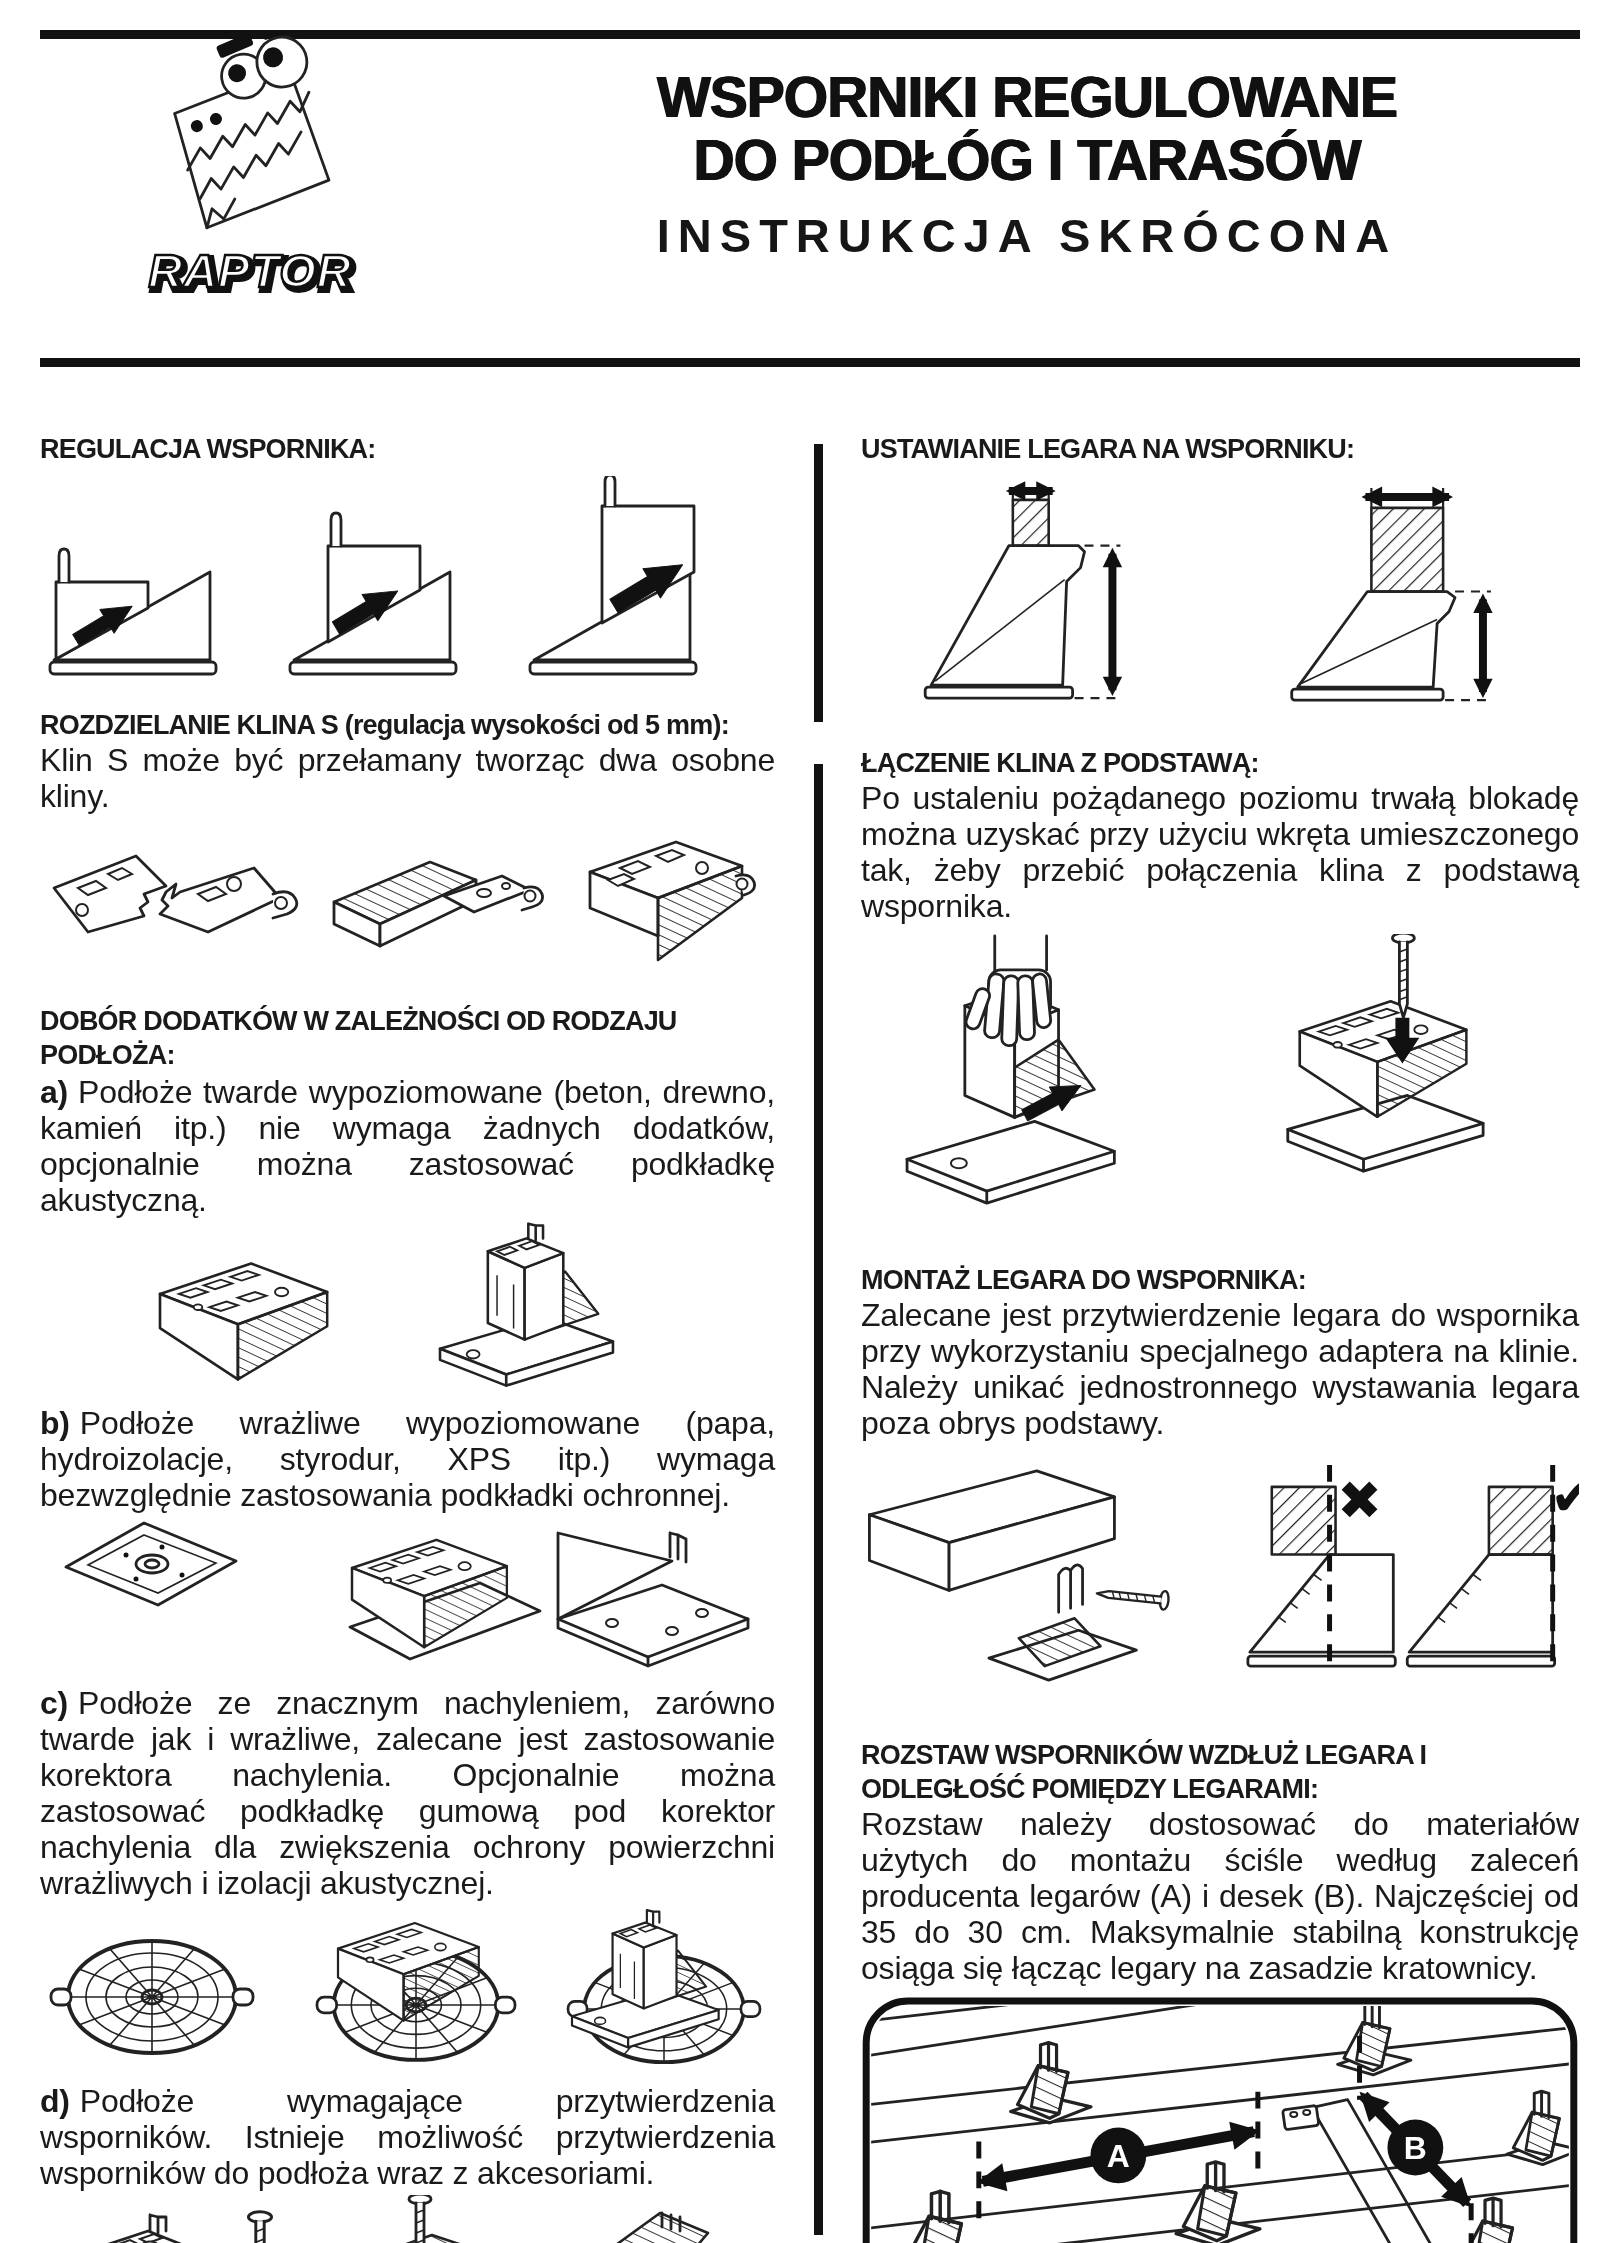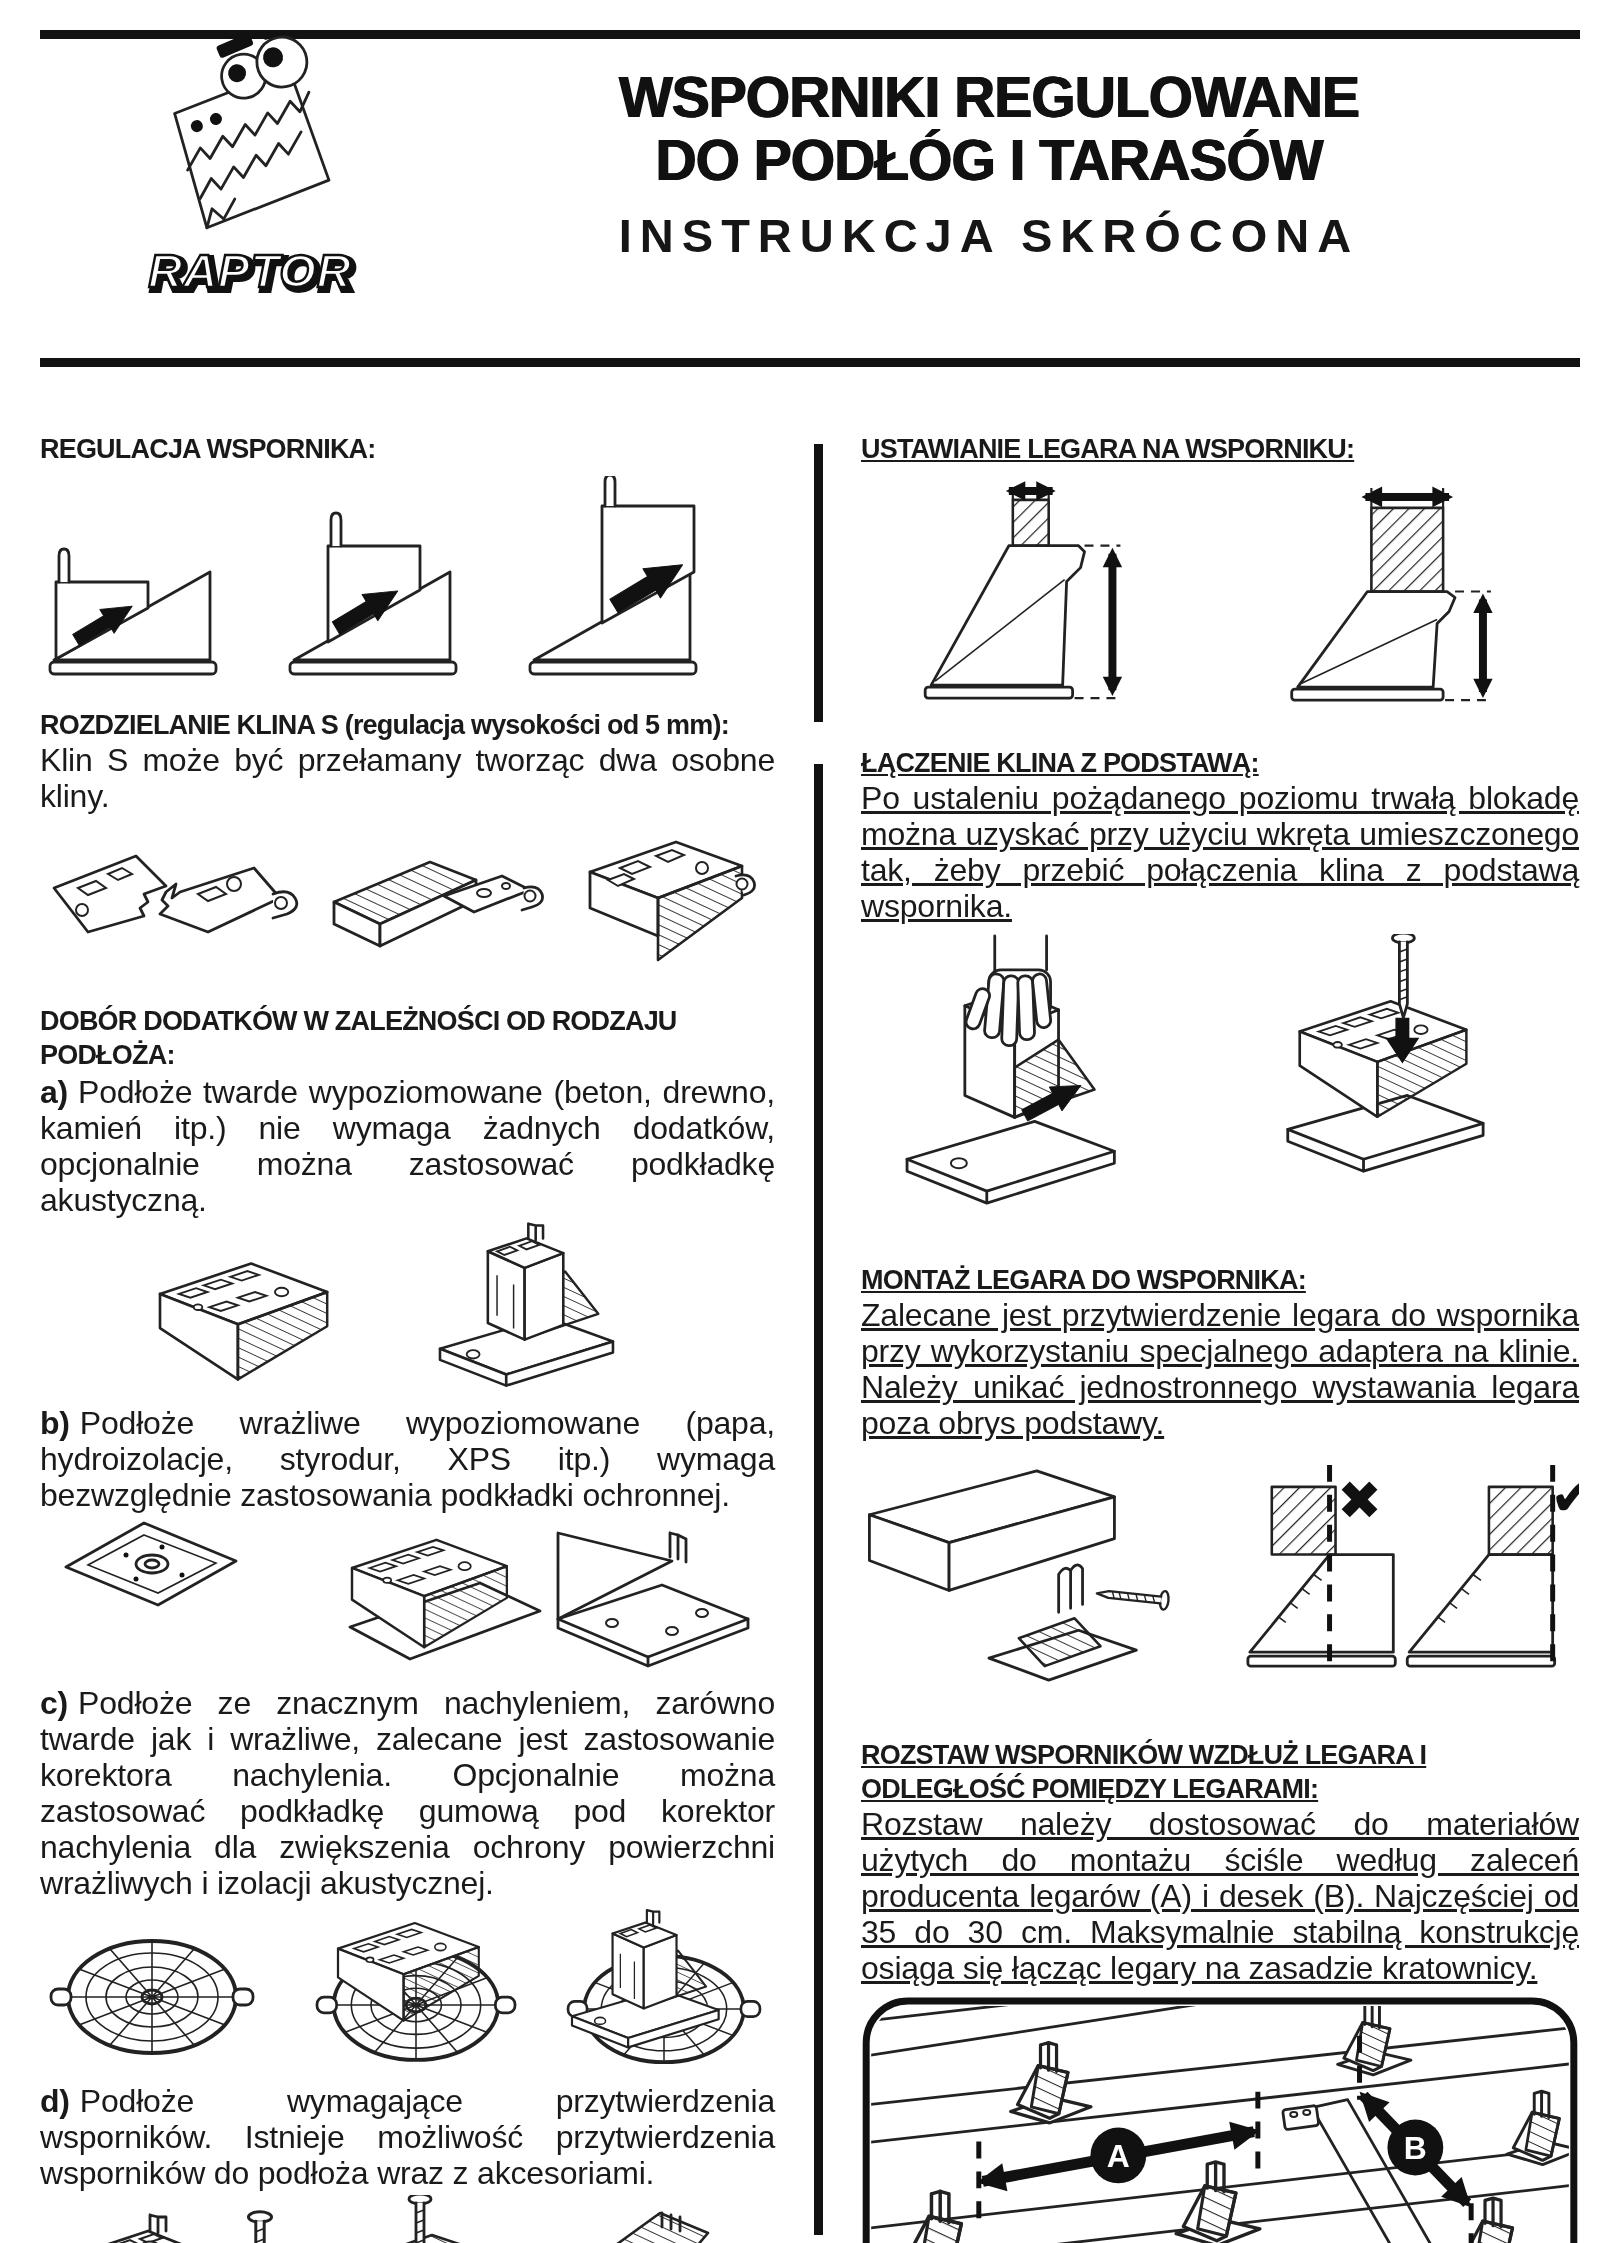--- a/index.html
+++ b/index.html
@@ -3,30 +3,30 @@
 <meta charset="utf-8">
 <style>
   html,body{margin:0;padding:0;}
   body{
     width:1619px;height:2243px;position:relative;background:#ffffff;
     font-family:"Liberation Sans", sans-serif;color:#1a1a1a;overflow:hidden;
   }
   .topbar{position:absolute;left:40px;width:1540px;top:30px;height:9px;background:#121212;}
   .rule{position:absolute;left:40px;width:1540px;top:358px;height:9px;background:#121212;}
   .logo{position:absolute;left:142px;top:32px;width:216px;height:276px;}
-  .titles{position:absolute;left:414px;top:66px;width:1150px;text-align:center;}
+  .titles{position:absolute;left:452px;top:66px;width:1150px;text-align:center;}
   .title{
     font-size:57px;font-weight:700;letter-spacing:-1px;line-height:63px;color:#111;
     text-shadow:0.7px 0 currentColor,-0.7px 0 currentColor;
   }
   .subtitle{font-size:47px;font-weight:700;letter-spacing:8px;margin-top:16px;color:#161616;}
   .columns{position:absolute;top:402px;left:40px;width:1539px;height:1841px;display:flex;}
   .col-left{width:735px;}
   .mid{width:86px;position:relative;flex:none;}
-  .col-right{width:718px;text-decoration:underline;}
+  .col-right{width:718px;}
   .divider-seg{position:absolute;left:39px;width:9px;background:#121212;}
   .seg1{top:42px;height:278px;}
   .seg2{top:362px;height:1471px;}
   .h{font-size:27px;font-weight:700;letter-spacing:-0.8px;line-height:34px;}
   .p{font-size:32px;line-height:36px;text-align:justify;margin:0;letter-spacing:-0.2px;}
   .plabel{font-weight:700;margin-right:10px;}
   .fig{display:block;}
   
   .ln{fill:#ffffff;stroke:#222;stroke-width:2.8;stroke-linejoin:round;stroke-linecap:round;}
   .lnf{fill:none;stroke:#222;stroke-width:2.8;stroke-linejoin:round;stroke-linecap:round;}

